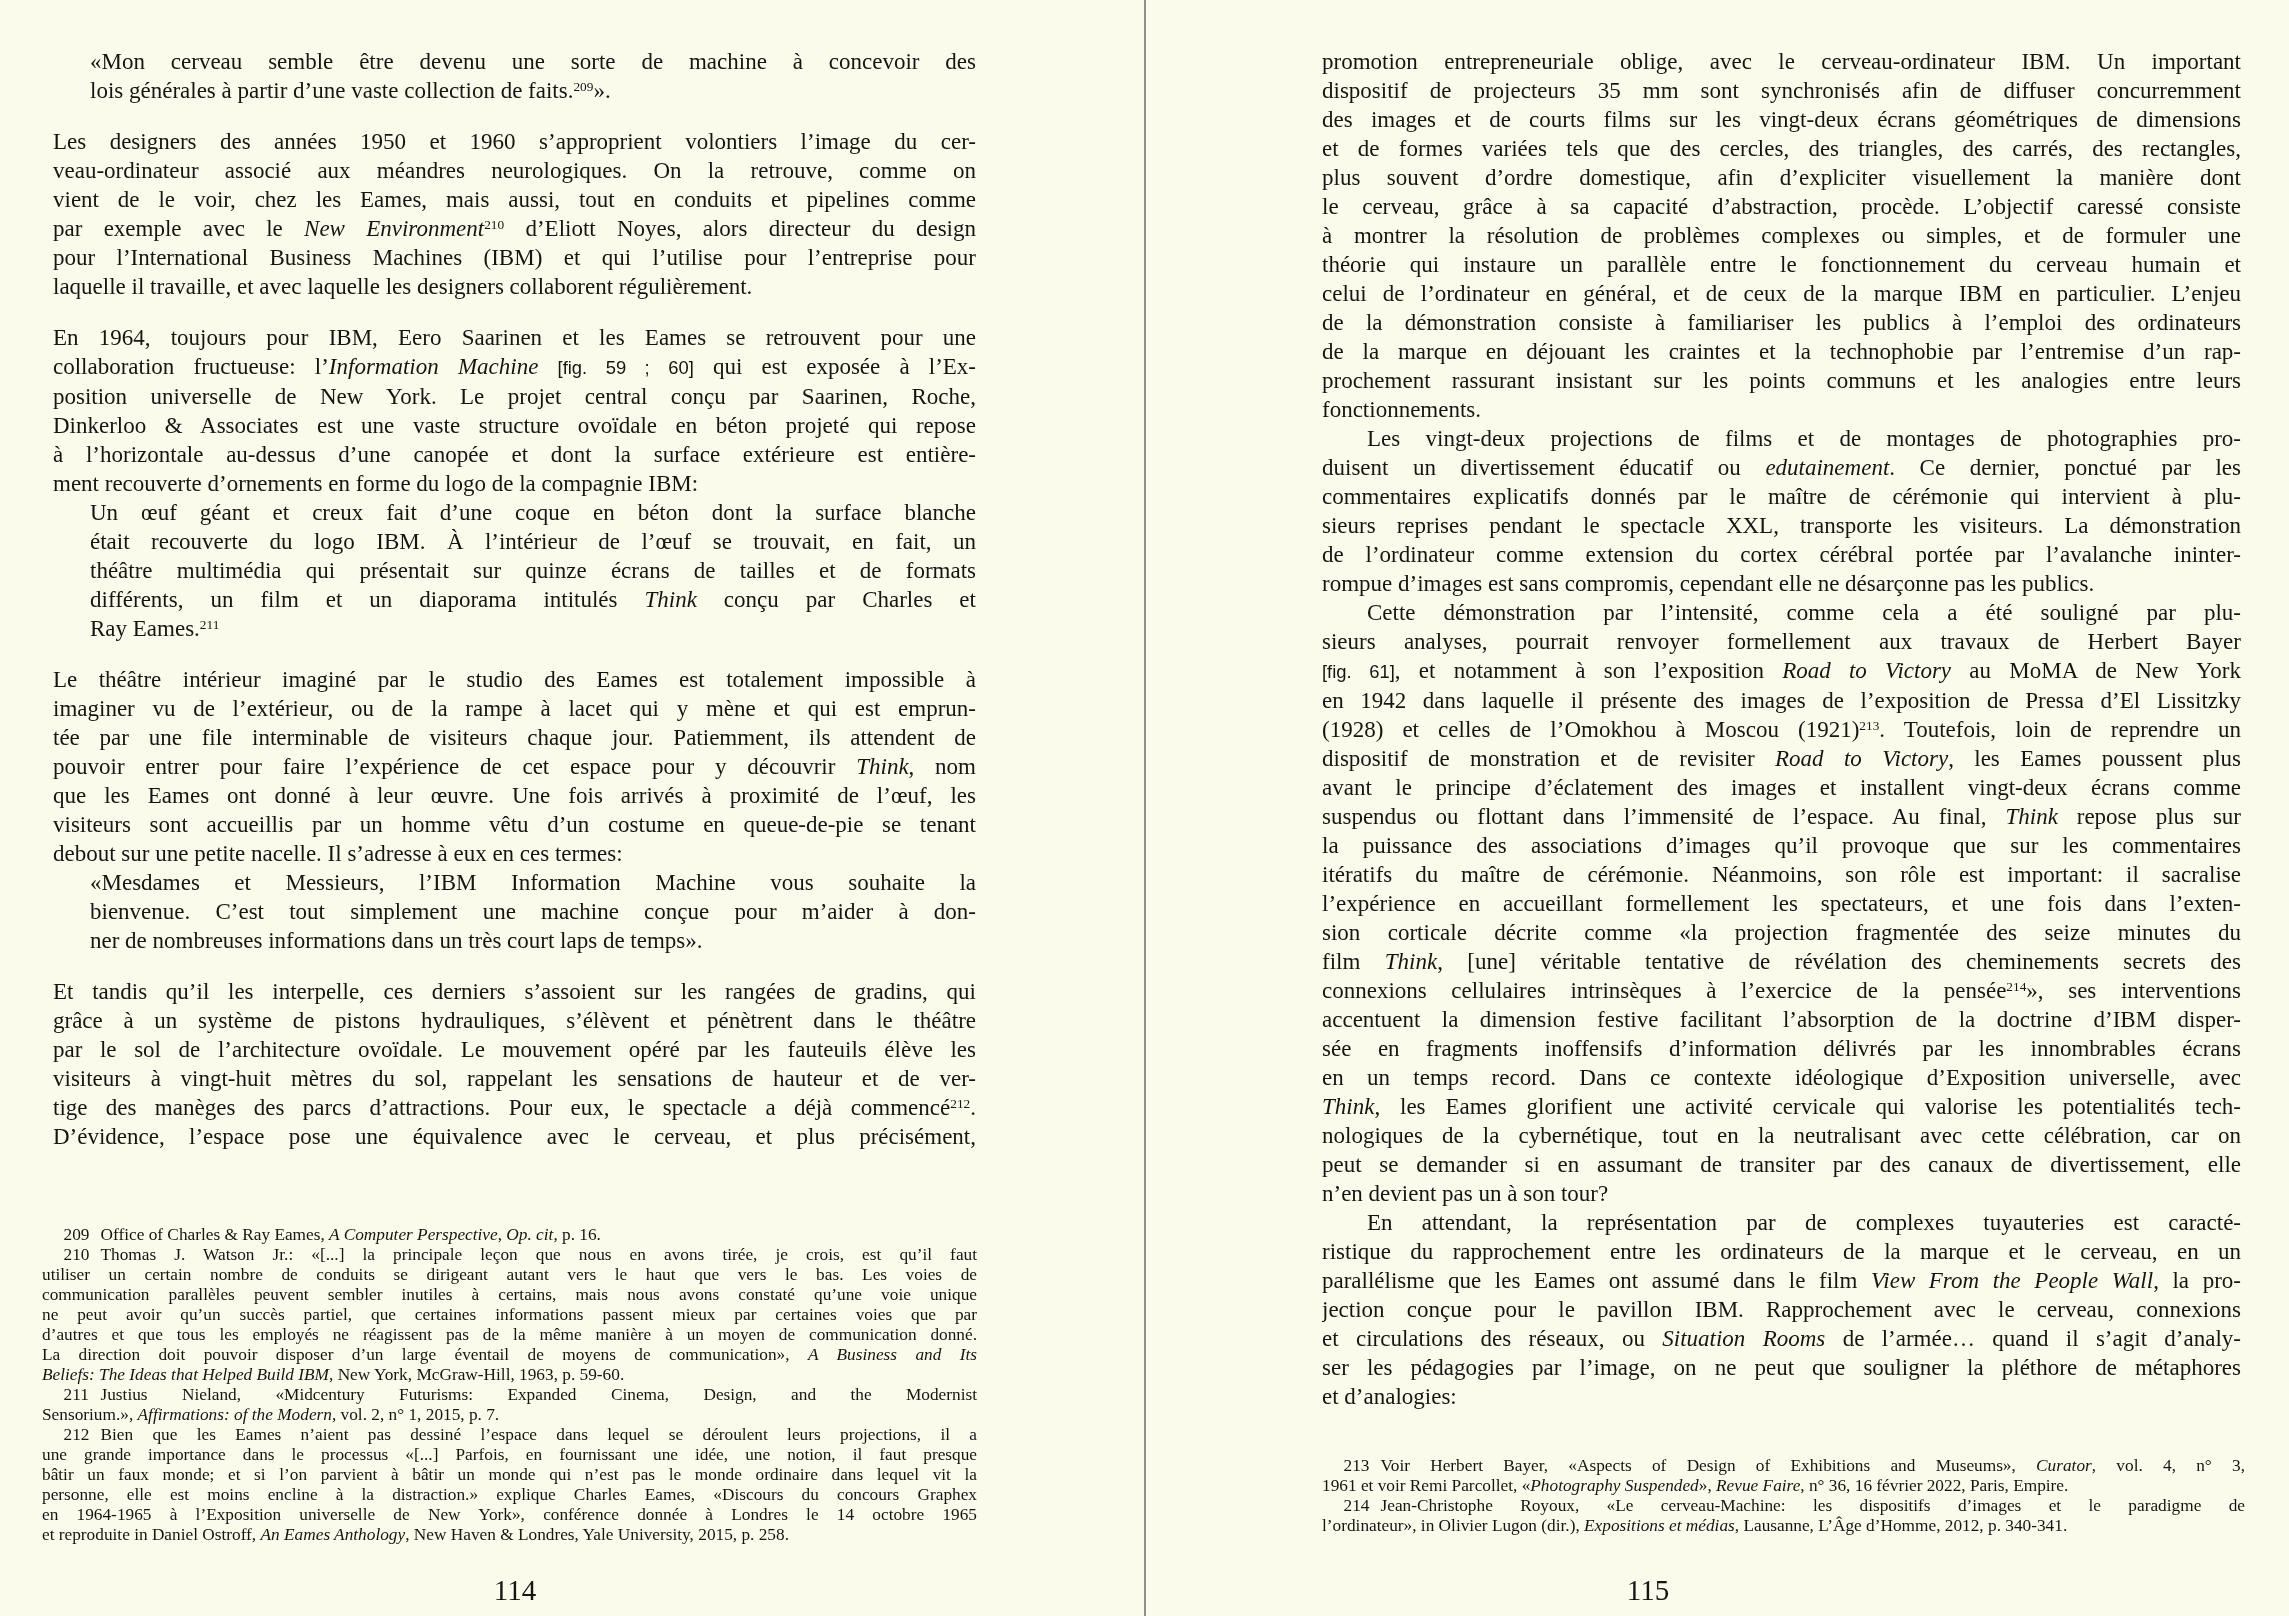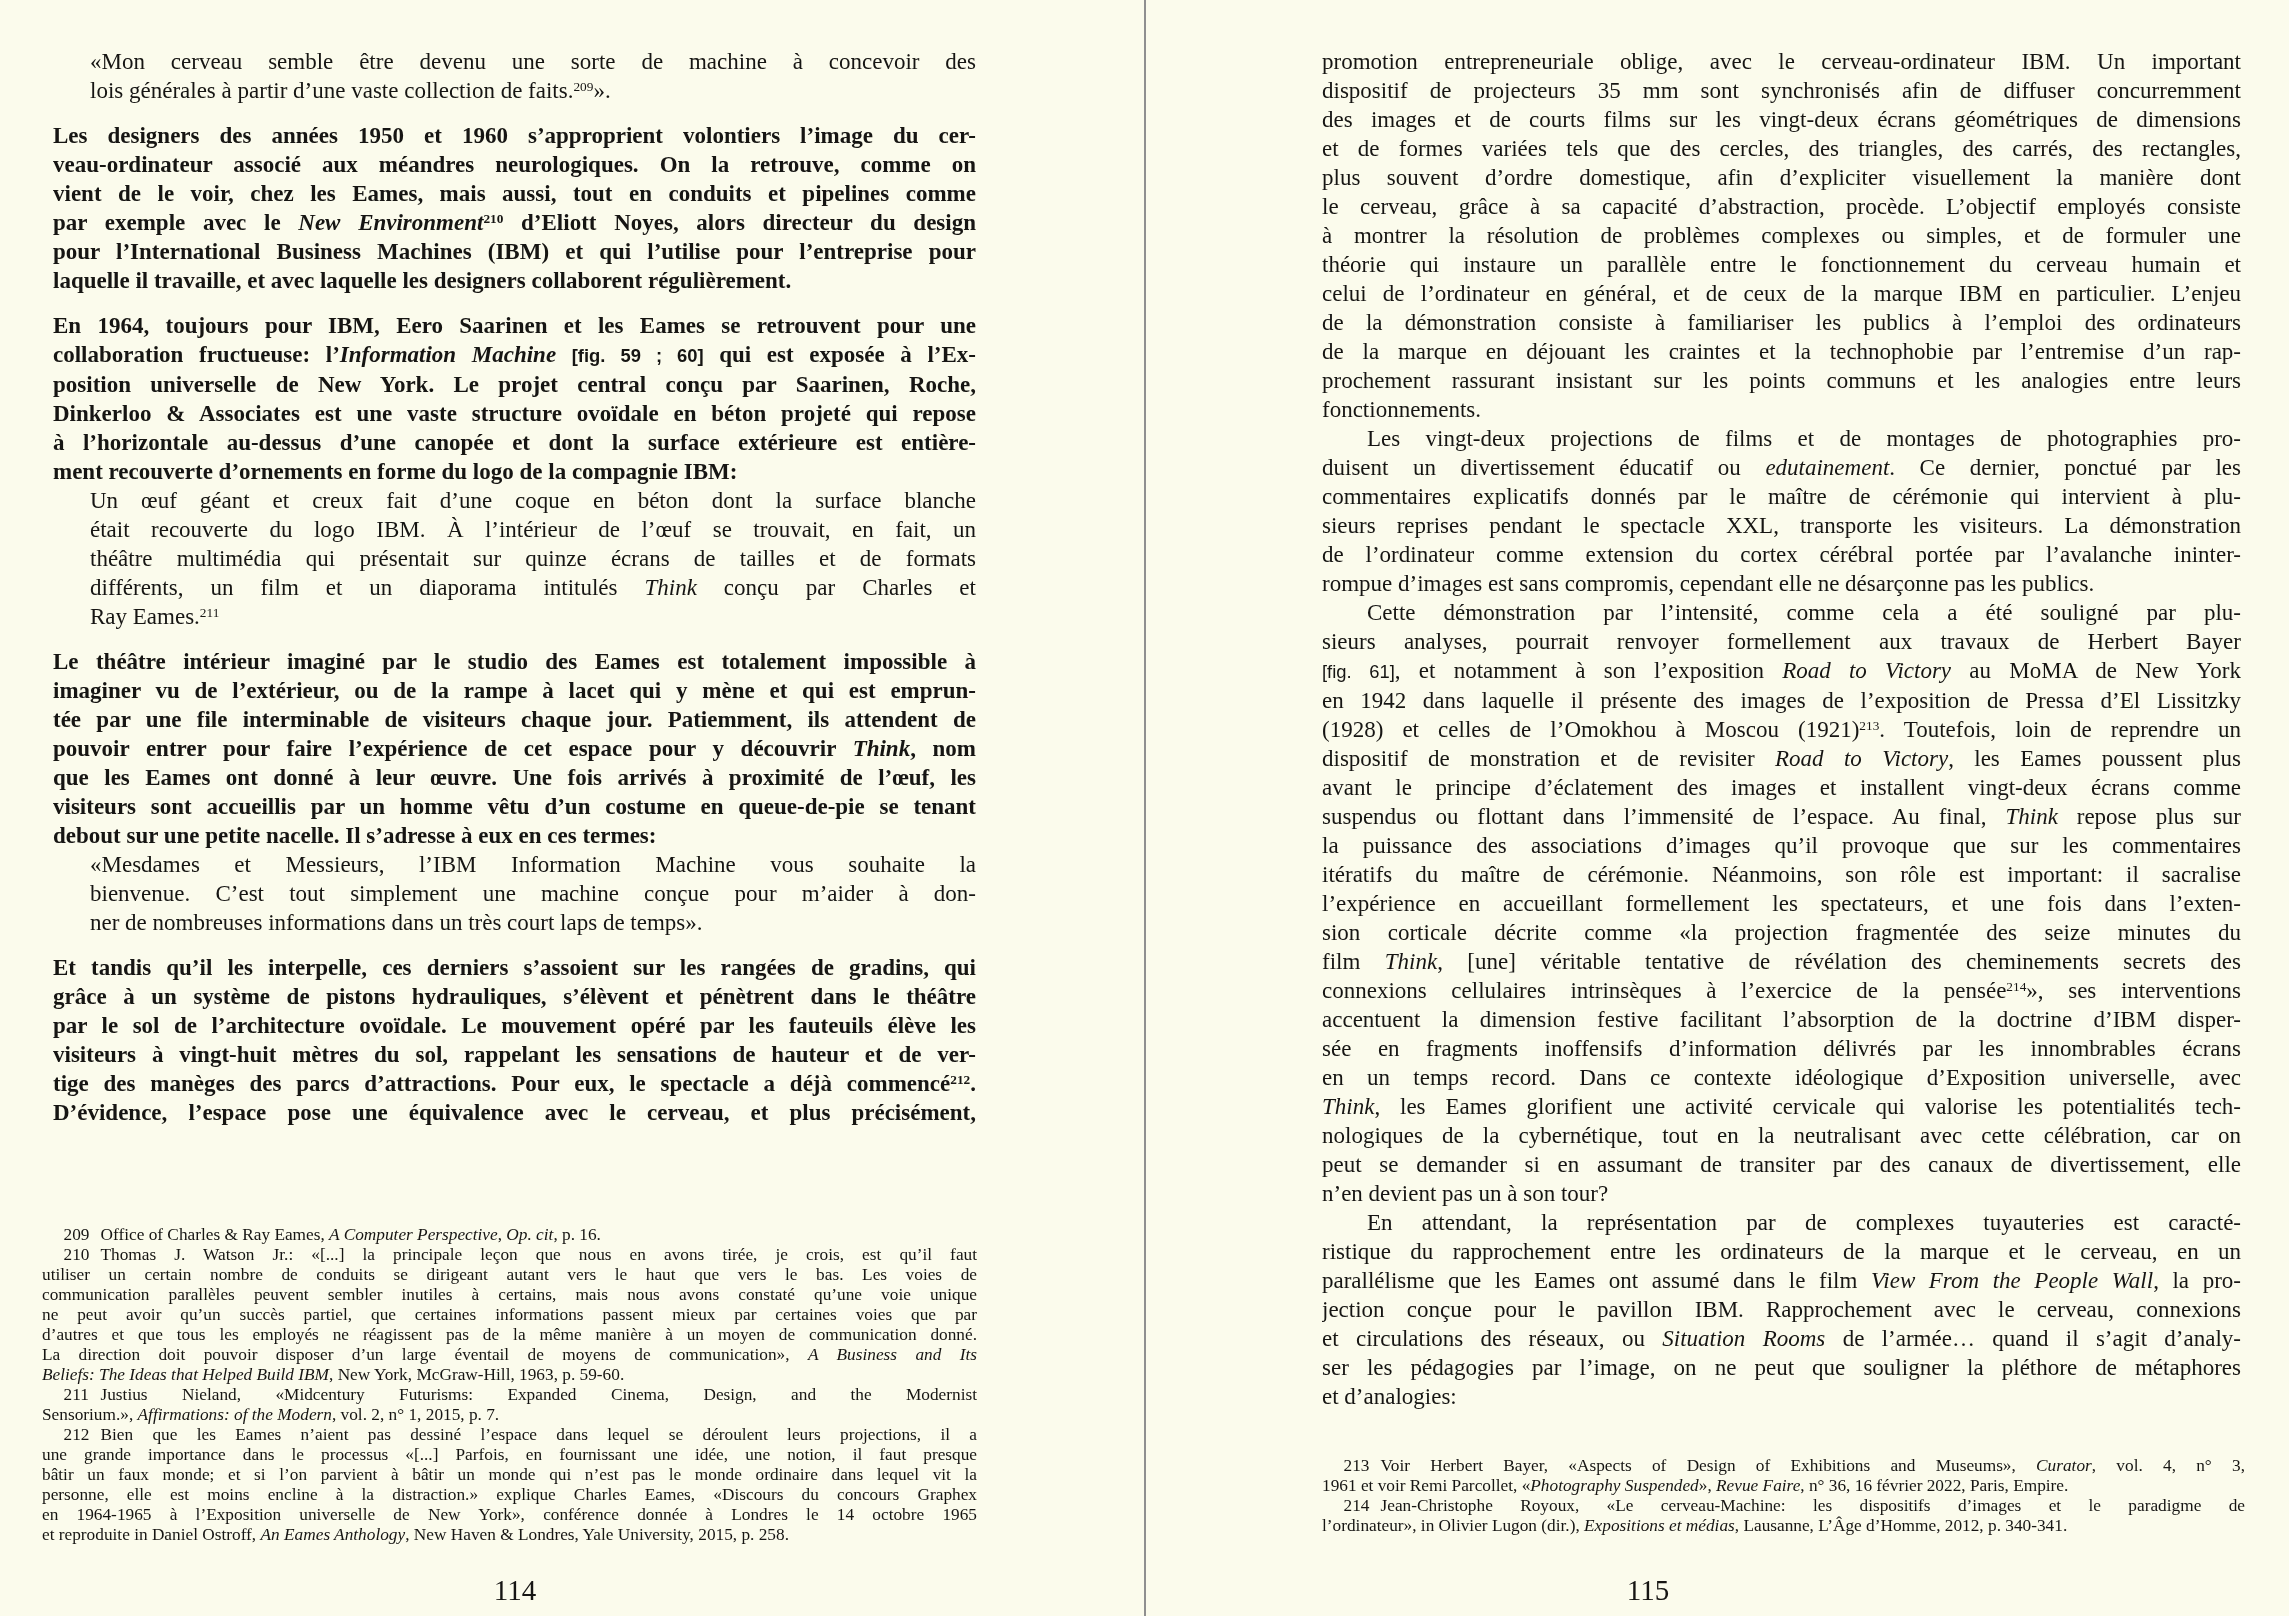--- a/index.html
+++ b/index.html
@@ -16,21 +16,21 @@
   .page.right{left:1111px;text-decoration:underline;}
   .gutter-line{position:absolute;left:1144px;top:0;width:1.9px;height:1616px;background:#8f8f8f;}
 
   .body-text{position:absolute;top:47px;font-size:23px;}
   .page.left  .body-text{left:53px;width:923px;line-height:29px;}
   .page.right .body-text{left:211px;width:919px;line-height:29px;}
 
   .line{text-align:justify;text-align-last:justify;overflow:hidden;white-space:normal;}
   .line.last{text-align-last:left;}
   .block.quote{margin-left:37px;}
-  .block.gap{margin-top:16px;font-weight:bold;}
+  .block.gap{margin-top:22px;}
   .line.fl-indent{text-indent:45px;}
 
   sup{font-size:58%;line-height:0;vertical-align:baseline;position:relative;top:-0.55em;}
   .figref{font-family:"Liberation Sans", sans-serif;font-size:0.8em;}
 
   .footnotes{position:absolute;font-size:17.3px;line-height:20px;}
   .page.left  .footnotes{left:42px;top:1225px;width:935px;}
   .page.right .footnotes{left:211px;top:1456px;width:923px;}
   .fn-first{text-indent:21.5px;}
   .fn-num{display:inline-block;width:37px;text-indent:0;}
@@ -117,21 +117,21 @@
   </div>
   <div class="gutter-line"></div>
   <div class="page right">
     <div class="body-text">
         <div class="block para">
           <div class="line">promotion entrepreneuriale oblige, avec le cerveau-ordinateur IBM. Un important</div>
           <div class="line">dispositif de projecteurs 35 mm sont synchronisés afin de diffuser concurremment</div>
           <div class="line">des images et de courts films sur les vingt-deux écrans géométriques de dimensions</div>
           <div class="line">et de formes variées tels que des cercles, des triangles, des carrés, des rectangles,</div>
           <div class="line">plus souvent d’ordre domestique, afin d’expliciter visuellement la manière dont</div>
-          <div class="line">le cerveau, grâce à sa capacité d’abstraction, procède. L’objectif employés consiste</div>
+          <div class="line">le cerveau, grâce à sa capacité d’abstraction, procède. L’objectif caressé consiste</div>
           <div class="line">à montrer la résolution de problèmes complexes ou simples, et de formuler une</div>
           <div class="line">théorie qui instaure un parallèle entre le fonctionnement du cerveau humain et</div>
           <div class="line">celui de l’ordinateur en général, et de ceux de la marque IBM en particulier. L’enjeu</div>
           <div class="line">de la démonstration consiste à familiariser les publics à l’emploi des ordinateurs</div>
           <div class="line">de la marque en déjouant les craintes et la technophobie par l’entremise d’un rap-</div>
           <div class="line">prochement rassurant insistant sur les points communs et les analogies entre leurs</div>
           <div class="line last">fonctionnements.</div>
         </div>
         <div class="block para">
           <div class="line fl-indent">Les vingt-deux projections de films et de montages de photographies pro-</div>

